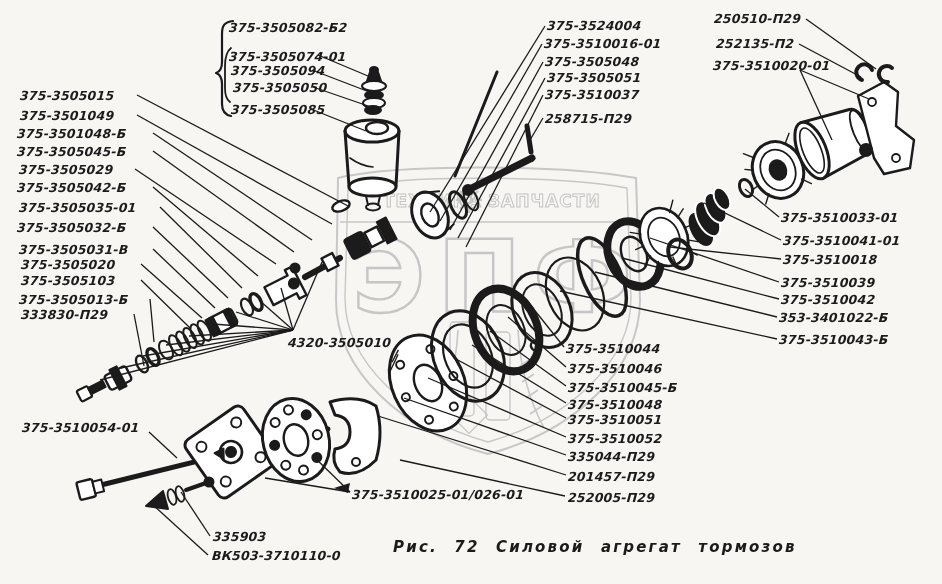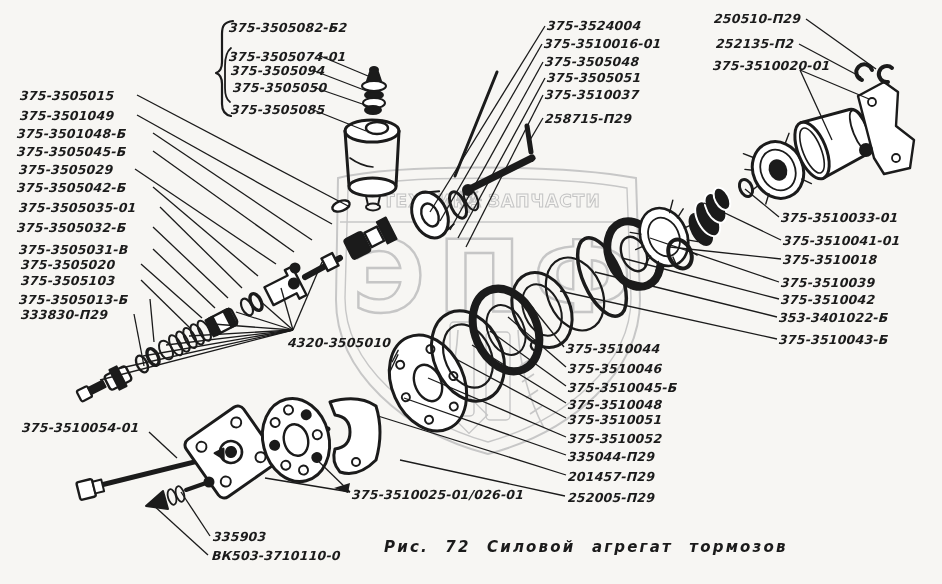--- a/index.html
+++ b/index.html
@@ -374,15 +374,15 @@
       <div class="part-label" style="left: 568px; top: 449px;">335044-П29</div>
       <div class="part-label" style="left: 568px; top: 469px;">201457-П29</div>
       <div class="part-label" style="left: 568px; top: 490px;">252005-П29</div>
       <div class="part-label" style="left: 288px; top: 335px;">4320-3505010</div>
       <div class="part-label" style="left: 22px; top: 420px;">375-3510054-01</div>
       <div class="part-label" style="left: 213px; top: 529px;">335903</div>
       <div class="part-label" style="left: 212px; top: 548px;">ВК503-3710110-0</div>
       <div class="part-label" style="left: 352px; top: 487px;">375-3510025-01/026-01</div>
     </div>
 
-  <div id="caption" style="left: 384px; top: 538px;">Рис. 72 Силовой агрегат тормозов</div>
+  <div id="caption" style="left: 393px; top: 538px;">Рис. 72 Силовой агрегат тормозов</div>
 
 </div>
 
 </body></html>

